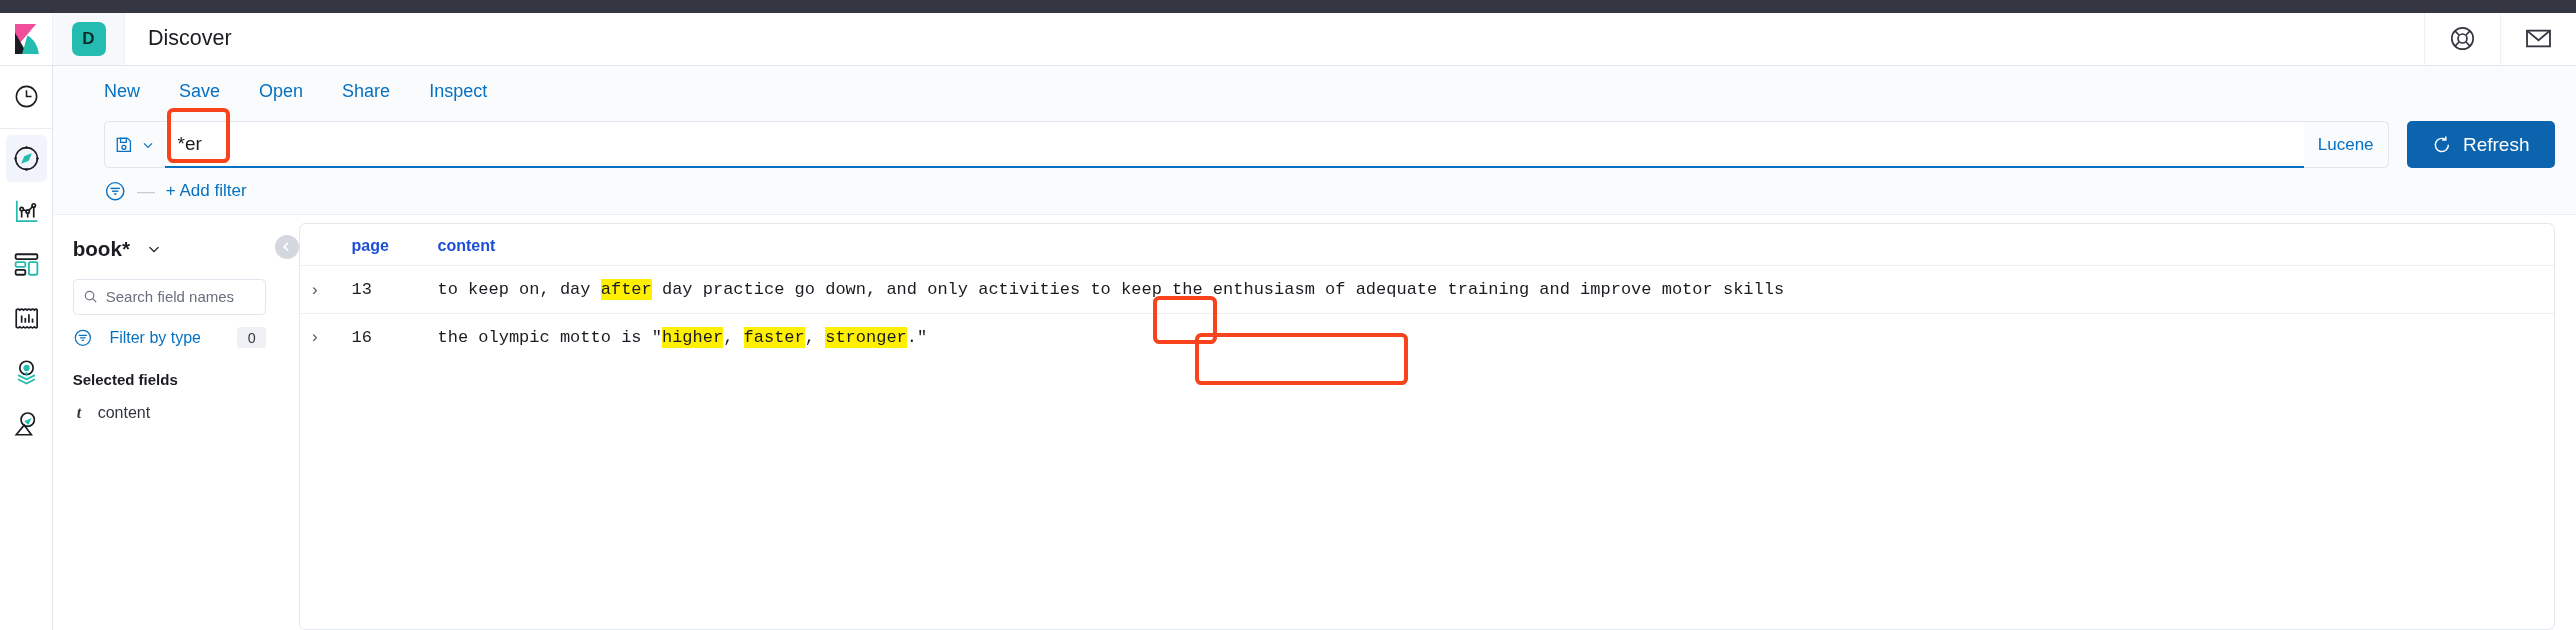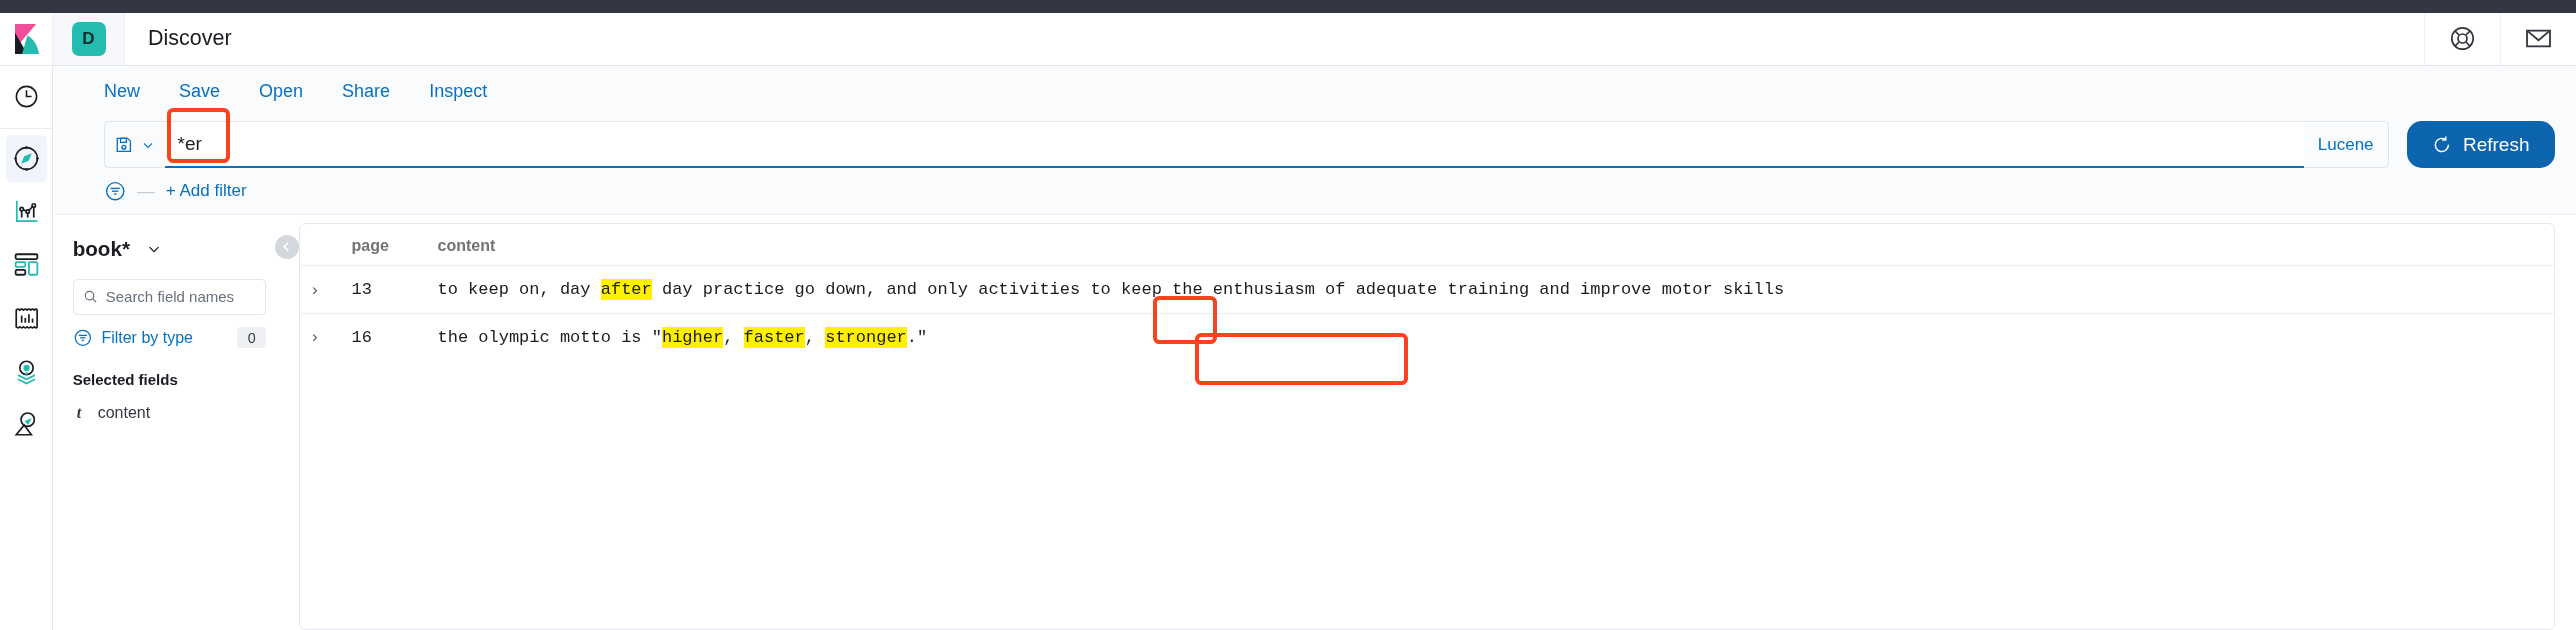--- a/index.html
+++ b/index.html
@@ -163,21 +163,21 @@
     display: flex; align-items: center; justify-content: center;
     font-size: 17px;
     color: #0671c2;
   }
   .refresh-btn {
     margin-left: 18px;
     height: 47px;
     background: #0b64ad;
     color: #ffffff;
     border: none;
-    border-radius: 15px;
+    border-radius: 5px;
     padding: 0 25px;
     font-size: 19px;
     display: flex; align-items: center; gap: 11.6px;
     font-family: "Liberation Sans", sans-serif;
   }
 
   
   .filter-row {
     height: 47px;
     background: #fafbfd;
@@ -209,21 +209,21 @@
     height: 36px;
     border: 0.9px solid #e2e5ee;
     border-radius: 4.5px;
     display: flex; align-items: center;
     padding: 8px 9px; gap: 8px;
     background: #fff;
   }
   .field-search-ph { font-size: 15px; color: #69707d; }
   .filter-by-type {
     margin-top: 12.5px;
-    display: flex; align-items: center; gap: 9px;
+    display: flex; align-items: center; gap: 17px;
   }
   .fbt-label { font-size: 16px; color: #0671c2; }
   .fbt-count {
     margin-left: auto;
     background: #eef0f4;
     border-radius: 3.6px;
     font-size: 14.3px;
     color: #343741;
     padding: 2.7px 10.7px;
   }
@@ -271,21 +271,21 @@
     color: #343741;
   }
   .hits-count { font-weight: 700; }
   .hits-label { margin-left: 5.4px; }
 
   table.docs { width: 100%; border-collapse: collapse; table-layout: fixed; }
   table.docs th {
     text-align: left;
     font-size: 16px;
     font-weight: 700;
-    color: #737373;
+    color: #1d4ed8;
     padding: 12.5px 0 10.7px 0;
     margin-left: 36px;
   }
   th.col-caret, td.col-caret { width: 52px; padding-left: 12.5px !important; }
   th.col-page, td.col-page { width: 86px; }
   table.docs td {
     border-top: 0.9px solid #eceef3;
     padding: 13.4px 0;
     vertical-align: middle;
   }

